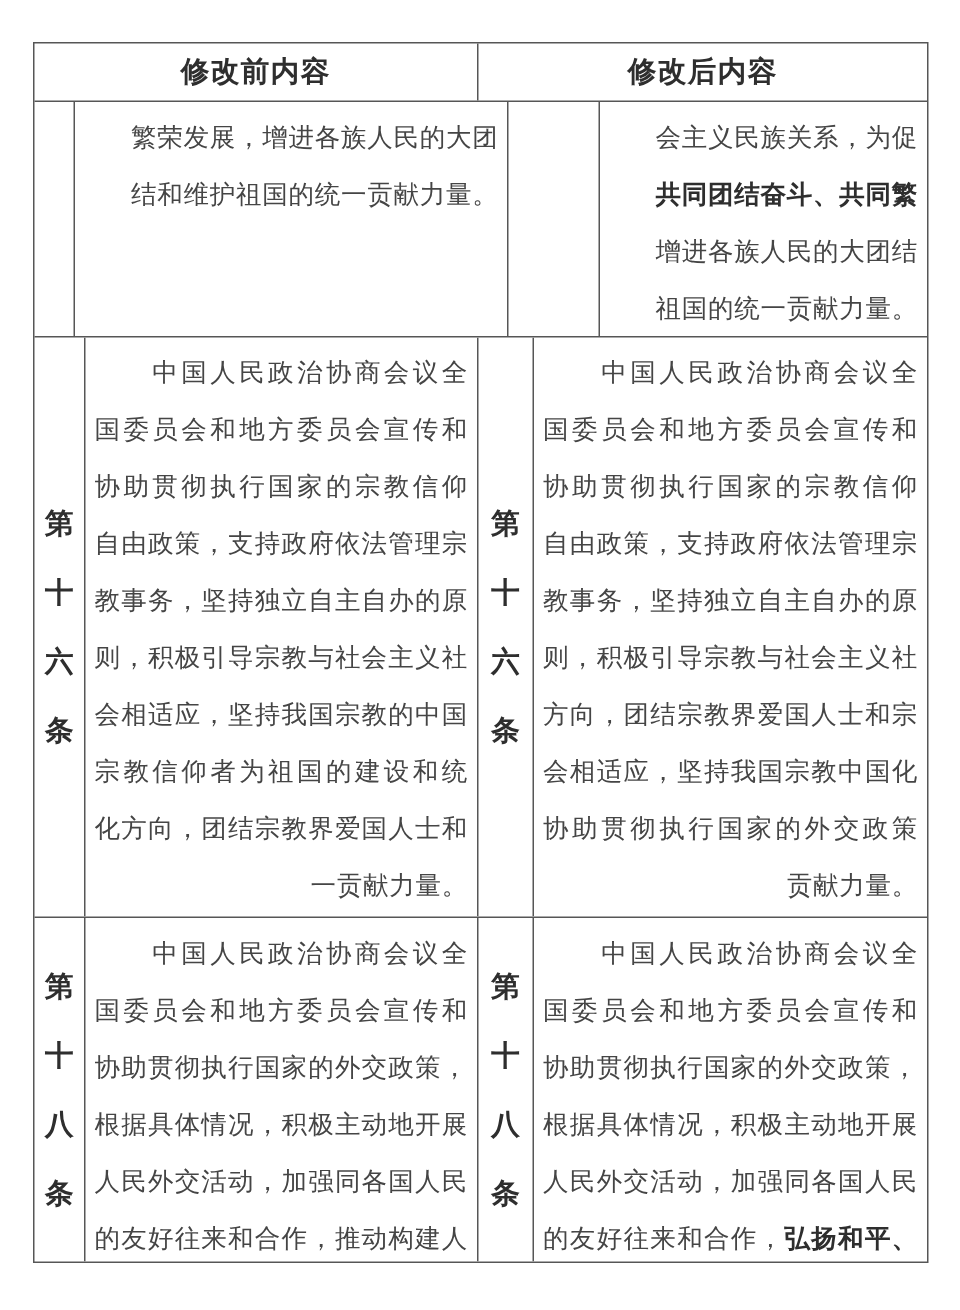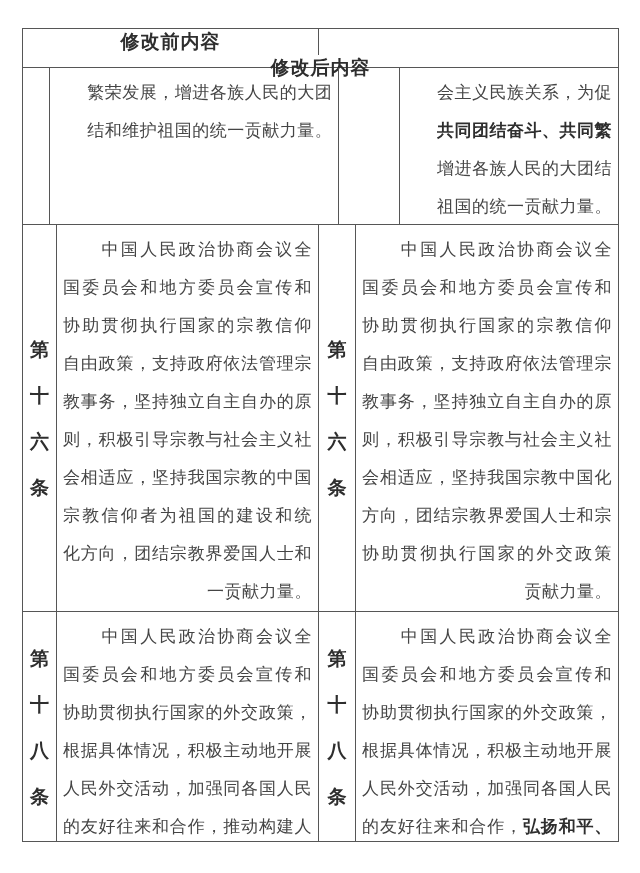--- a/index.html
+++ b/index.html
@@ -15,21 +15,21 @@
     background:var(--background);
     font-family:"DejaVu Serif","Liberation Serif",serif;
     color:var(--text);
     overflow:hidden;
   }
   .tbl{
     position:absolute;left:22px;top:28px;width:597px;
     border:1px solid var(--border);
     background:var(--background);
   }
-  .hdr-row{display:flex;height:38px;flex-direction:column;}
+  .hdr-row{display:flex;height:38px;}
   .hdr-cell{
     height:100%;display:flex;align-items:center;justify-content:center;
     font-family:"DejaVu Sans","Liberation Sans",sans-serif;
     font-weight:700;font-size:19px;color:var(--bold_text);
     letter-spacing:1px;
   }
   .hdr-cell.left{width:296px;border-right:1px solid var(--border);}
   .hdr-cell.right{flex:1;text-align:right;}
   .t-row{display:flex;border-top:1px solid var(--border);overflow:hidden;}
   #rows .t-row:nth-child(1){height:157px;gap:31px;}
@@ -114,22 +114,22 @@
             <div class="lchar">六</div>
             <div class="lchar">条</div>
           </div>
           <div class="content-cell after">
             <div class="line full"><span class="seg">　　中国人民政治协商会议全</span></div>
             <div class="line full"><span class="seg">国委员会和地方委员会宣传和</span></div>
             <div class="line full"><span class="seg">协助贯彻执行国家的宗教信仰</span></div>
             <div class="line full"><span class="seg">自由政策，支持政府依法管理宗</span></div>
             <div class="line full"><span class="seg">教事务，坚持独立自主自办的原</span></div>
             <div class="line full"><span class="seg">则，积极引导宗教与社会主义社</span></div>
+            <div class="line full"><span class="seg">方向，团结宗教界爱国人士和宗</span></div>
             <div class="line full"><span class="seg">会相适应，坚持我国宗教中国化</span></div>
-            <div class="line full"><span class="seg">方向，团结宗教界爱国人士和宗</span></div>
             <div class="line full"><span class="seg">协助贯彻执行国家的外交政策</span></div>
             <div class="line"><span class="seg">贡献力量。</span></div>
           </div>
         </div>
         <div class="t-row">
           <div class="label-cell">
             <div class="lchar">第</div>
             <div class="lchar">十</div>
             <div class="lchar">八</div>
             <div class="lchar">条</div>

